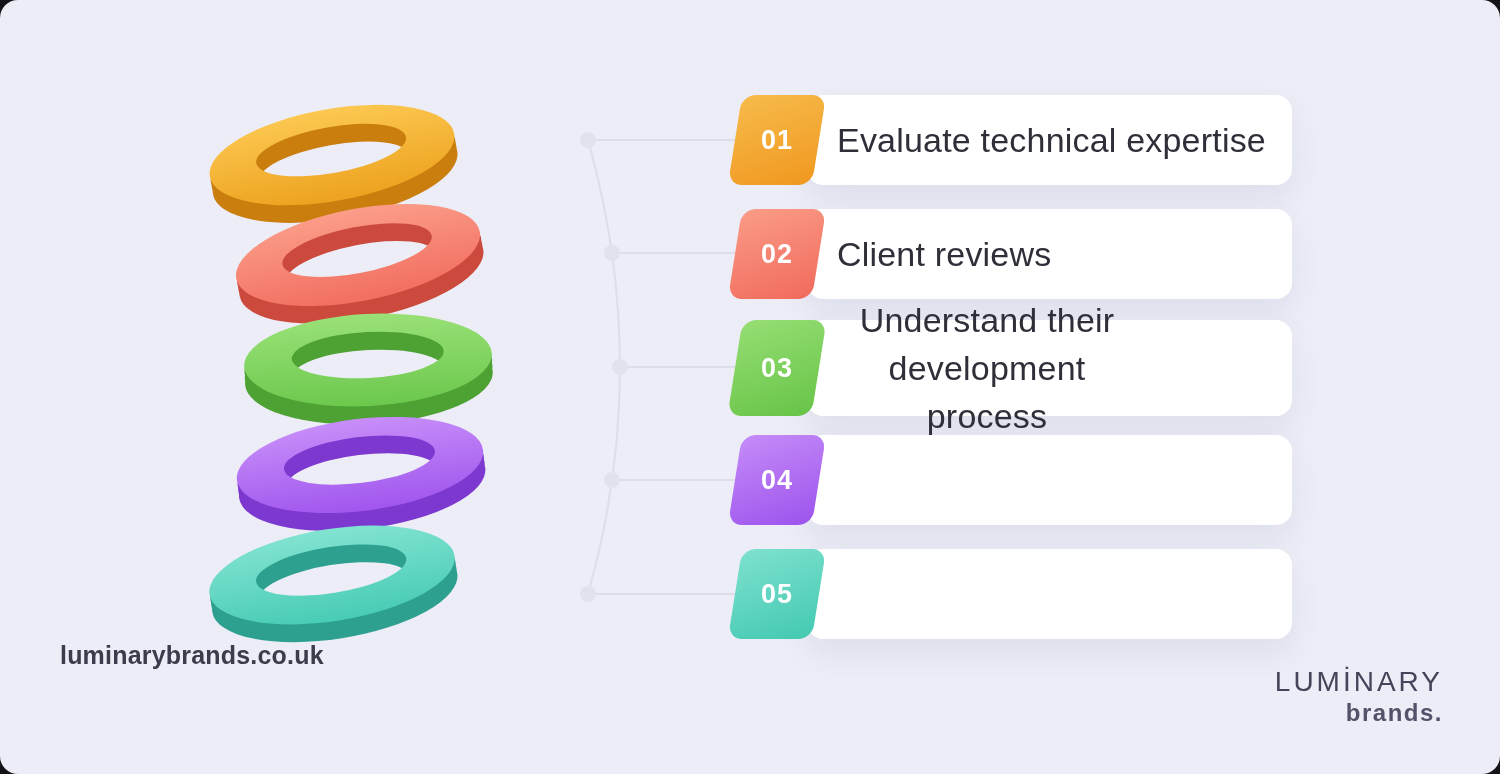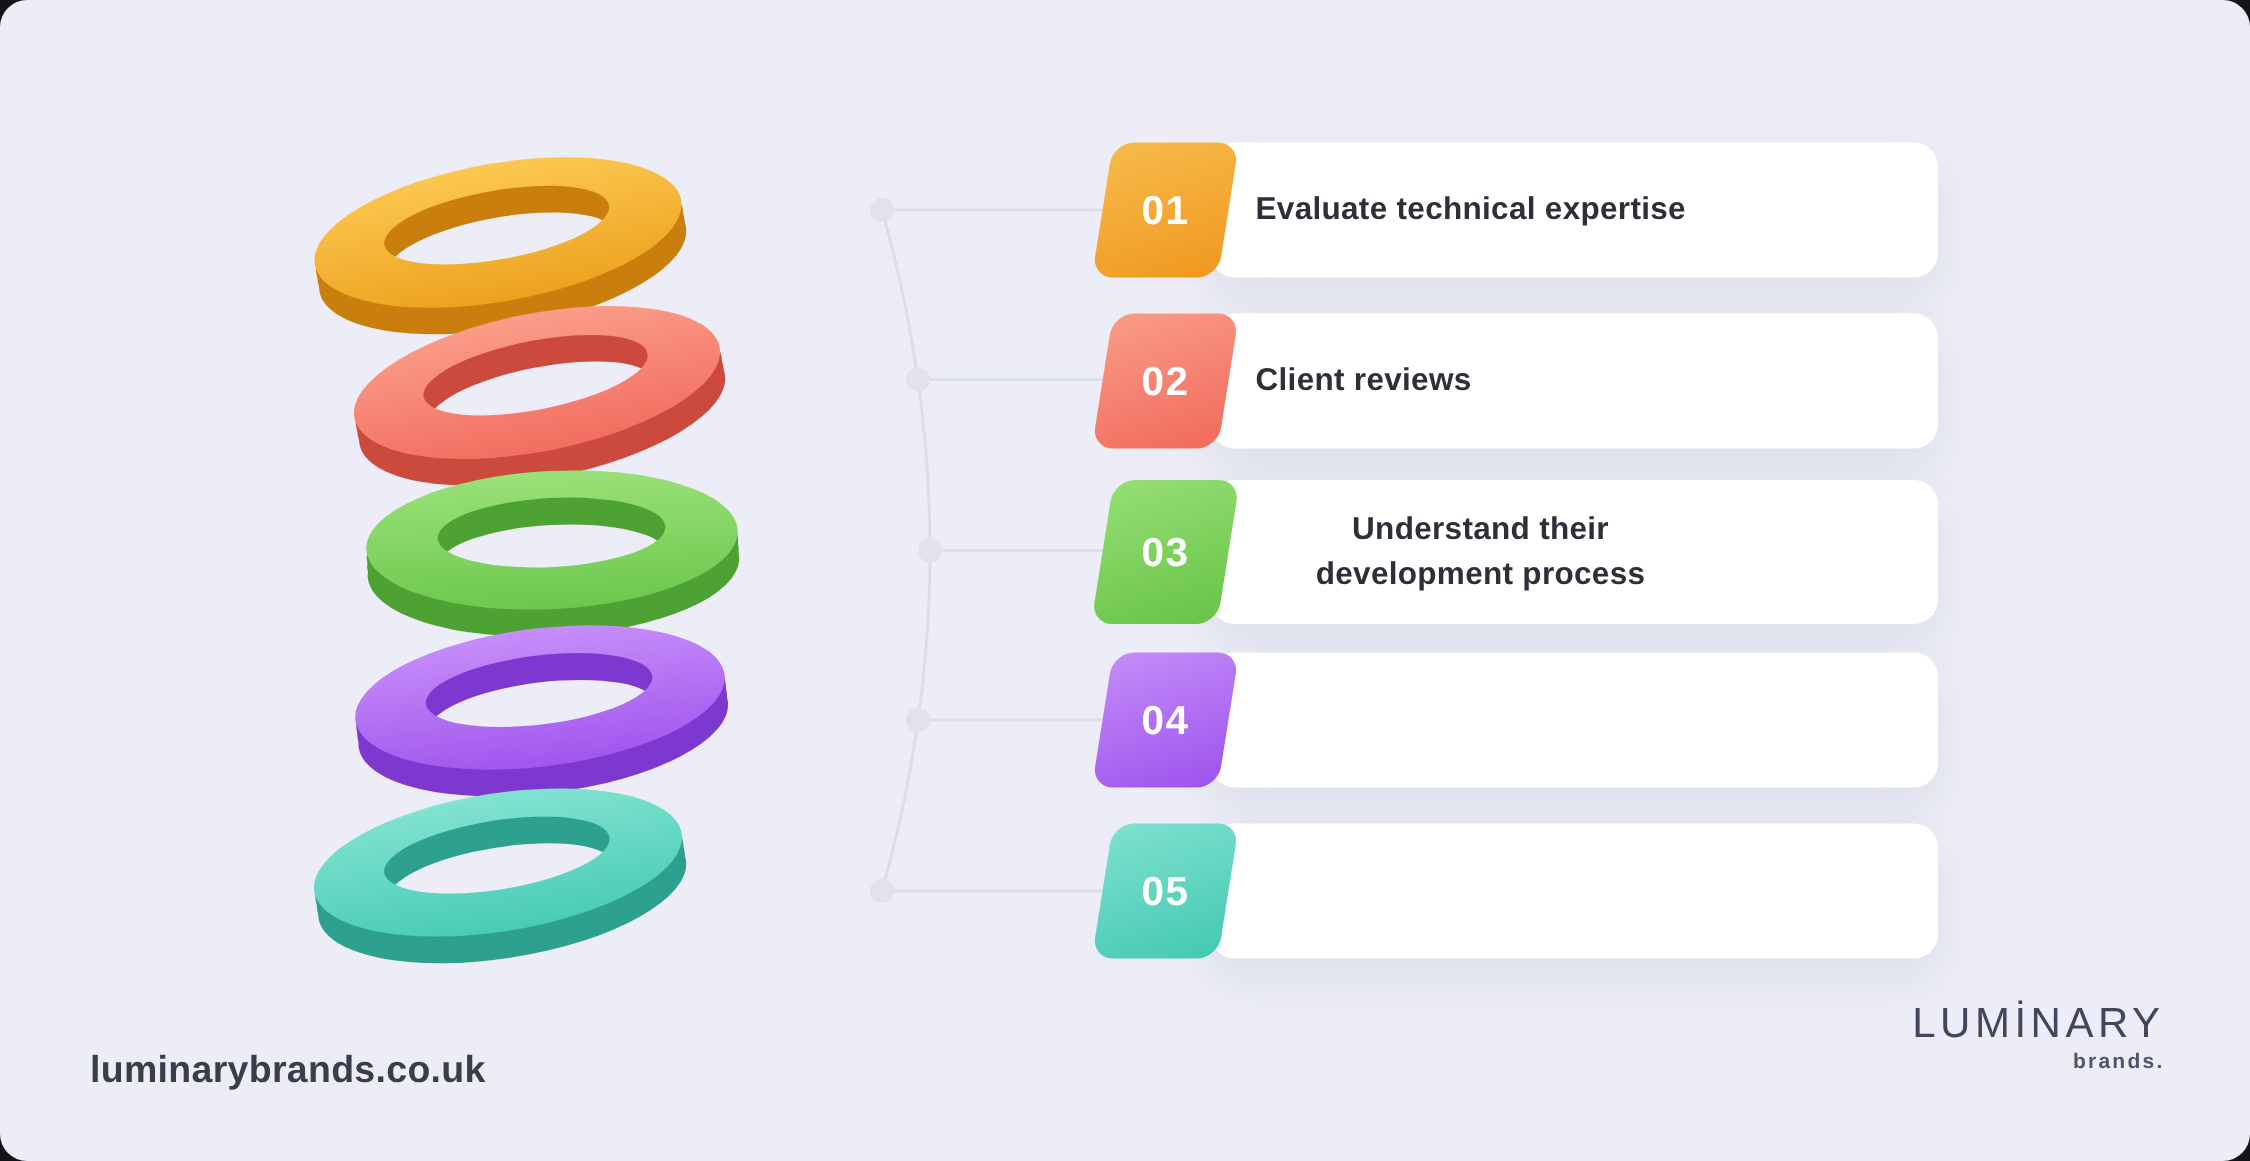--- a/index.html
+++ b/index.html
@@ -28,38 +28,38 @@
     background:linear-gradient(160deg,var(--c1,#ccc),var(--c2,#999));
     display:flex;align-items:center;justify-content:center;
   }
   .card .num{
     transform:skewX(9deg);
     color:#ffffff;font-size:27px;font-weight:700;letter-spacing:1px;
   }
   .card .label{
     position:absolute;left:102px;top:0;bottom:0;
     display:flex;align-items:center;
-    font-size:21px;font-weight:700;color:#2e2f38;
+    font-size:34px;font-weight:400;color:#2e2f38;
     white-space:nowrap;letter-spacing:0.2px;
   }
   .c1{top:95px;}
   .c2{top:209px;}
   .c3{top:320px;height:96px;}
   .c4{top:435px;}
   .c5{top:549px;}
   .c3 .label{white-space:normal;width:300px;line-height:1.42;text-align:center;}
 
   
   .site{
-    position:absolute;left:60px;top:699px;
+    position:absolute;left:60px;top:641px;
     font-size:25px;font-weight:700;color:#3b3d4c;letter-spacing:0.2px;
   }
   .logo{position:absolute;right:57px;top:666px;text-align:right;}
   .logo .l1{font-size:28px;font-weight:400;letter-spacing:3px;color:#44455a;}
-  .logo .l2{font-size:14px;font-weight:600;letter-spacing:1.5px;color:#52536a;margin-top:1px;}
+  .logo .l2{font-size:24px;font-weight:600;letter-spacing:1.5px;color:#52536a;margin-top:1px;}
 </style>
 </head>
 <body>
 
 <div class="stage" style="--bg: #ecedf6;">
 
   <svg class="art" viewBox="0 0 1500 774">
     <defs>
       <path id="torus" fill-rule="evenodd" d="M -124 0 A 124 46 0 1 0 124 0 A 124 46 0 1 0 -124 0 Z
            M -76 -5 A 76 23 0 1 0 76 -5 A 76 23 0 1 0 -76 -5 Z"></path>

